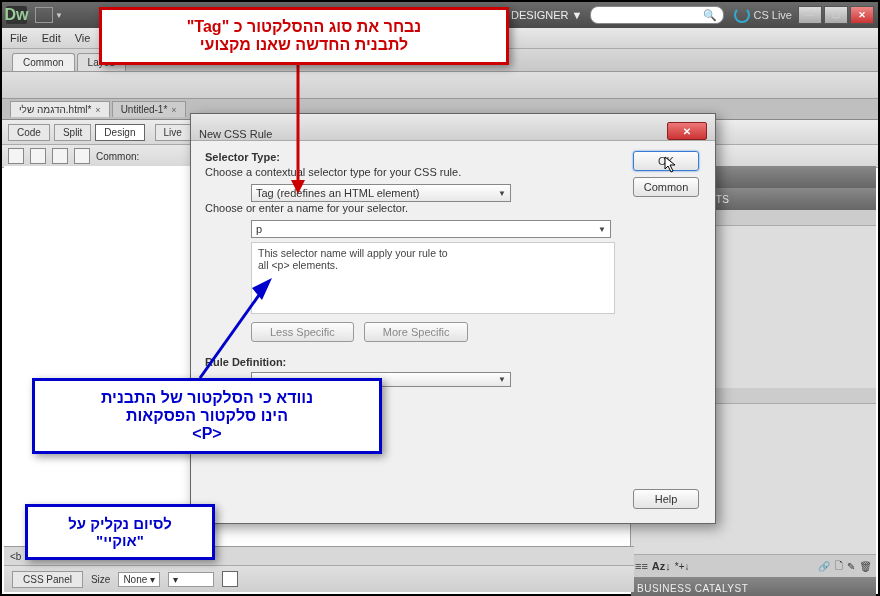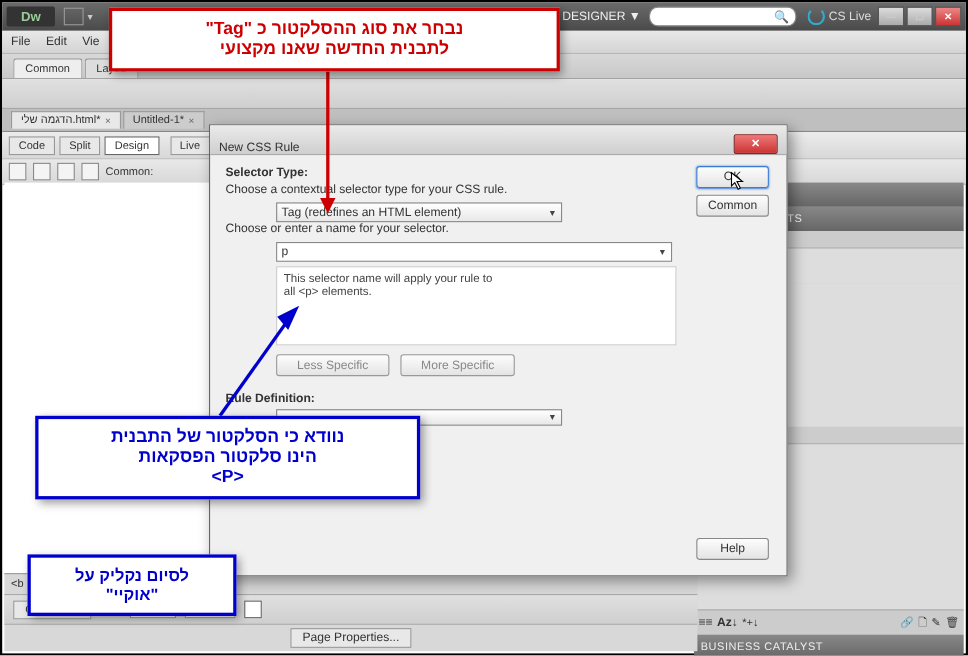--- a/index.html
+++ b/index.html
@@ -1,18 +1,18 @@
 <!DOCTYPE html>
 <html><head>
 <meta charset="utf-8">
 <style>
 body{margin:0;font-family:Tahoma,Arial,sans-serif;font-size:11px;color:#333;background:#fff;width:880px;height:596px;overflow:hidden;position:relative}
 .outer-border{position:absolute;top:0;left:0;width:876px;height:592px;border:2px solid #000}
 .titlebar{height:26px;background:linear-gradient(#6b6b6b,#4a4a4a);display:flex;align-items:center;padding:0 4px;color:#ccc}
-.dw-logo{width:44px;height:18px;background:#333;color:#9c9;font-weight:bold;display:flex;align-items:center;justify-content:center;font-size:12px;border-radius:2px}
+.dw-logo{width:21px;height:18px;background:#333;color:#9c9;font-weight:bold;display:flex;align-items:center;justify-content:center;font-size:16px;border-radius:2px}
 .layout-icon{margin-left:8px;width:16px;height:14px;border:1px solid #999;display:inline-block}
 .layout-dd{margin-left:2px;color:#ccc;font-size:8px}
 .designer{flex:1;text-align:right;padding-right:8px;color:#eee;font-size:11px}
 .search-box{width:120px;height:16px;background:#fff;border:1px solid #888;border-radius:8px;margin-right:10px;display:flex;align-items:center;padding:0 6px;color:#999}
 .cslive{color:#ddd;margin-right:6px;display:flex;align-items:center;gap:3px}
 .cs-halo{width:12px;height:12px;border:2px solid #3ac;border-radius:50%;border-top-color:transparent}
 .win-btns{display:flex;gap:2px}
 .win-btn{width:22px;height:16px;border:1px solid #555;background:linear-gradient(#ddd,#aaa);display:flex;align-items:center;justify-content:center;font-size:9px;font-weight:bold}
 .win-close{background:linear-gradient(#e88,#c33);color:#fff}
 .menubar{height:20px;background:linear-gradient(#e8e8e8,#d4d4d4);display:flex;align-items:center;padding:0 8px;gap:14px;border-bottom:1px solid #aaa}
@@ -164,23 +164,20 @@
     <div class="status-row">
       <span>&lt;b</span>
     </div>
     <div class="prop-row">
       <span class="prop-btn">CSS Panel</span>
       <span>Size</span>
       <span class="prop-select"><span>None</span> ▾</span>
       <span class="prop-select" style="width:36px">▾</span>
       <span style="width:14px;height:14px;border:1px solid #666;background:#fff"></span>
     </div>
-    <div class="page-props">
-      <span class="prop-btn">Page Properties...</span>
-    </div>
   </div>
 </div>
 
 <div class="dialog">
   <div class="dlg-title">
     <span>New CSS Rule</span>
     <div class="dlg-close">✕</div>
   </div>
   <div class="dlg-body">
     <div class="dlg-main">

